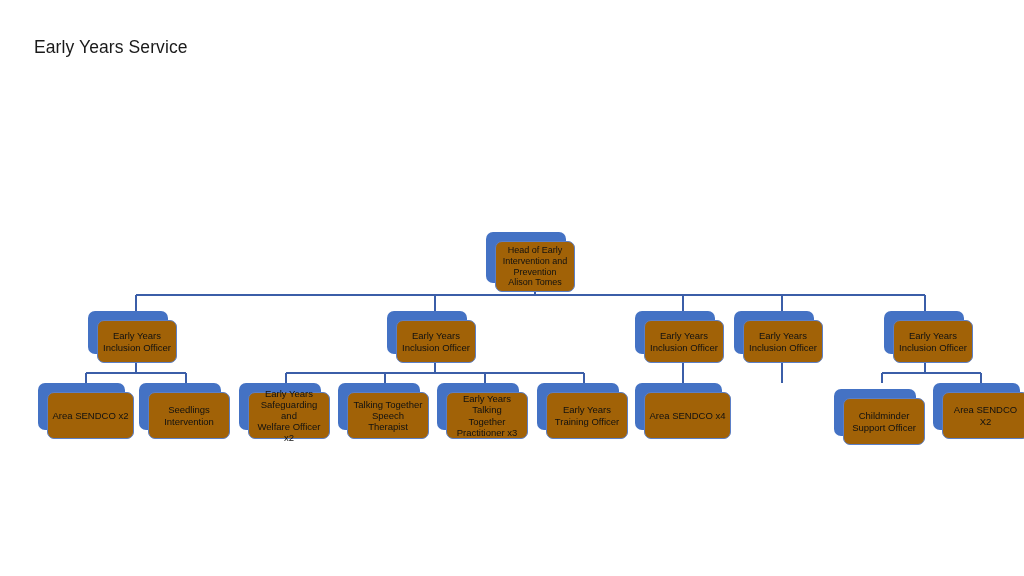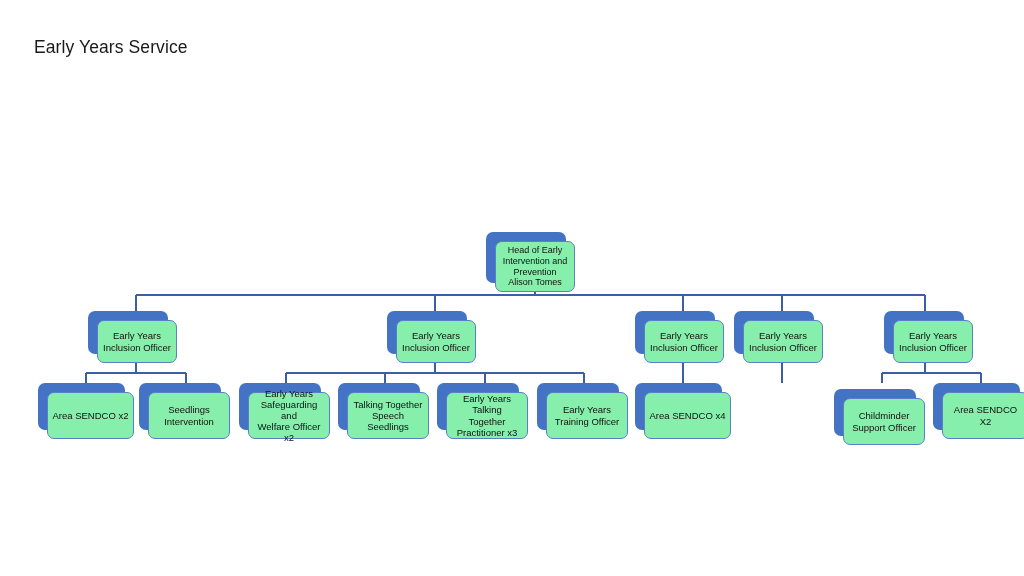--- a/index.html
+++ b/index.html
@@ -57,21 +57,21 @@
     background: #4472c4;
     border-radius: 7px;
   }
   .node-card {
     position: absolute;
     left: 9px;
     top: 9px;
     width: 100%;
     height: 100%;
     box-sizing: border-box;
-    background: #86efac;
+    background: #a16207;
     border: 1px solid #5b7fc7;
     border-radius: 7px;
     display: flex;
     align-items: center;
     justify-content: center;
     text-align: center;
     padding: 2px 4px;
     color: #111111;
     line-height: 1.18;
   }
@@ -198,21 +198,21 @@
       <span class="node-label">Early Years
 Safeguarding and
 Welfare Officer x2</span>
     </div>
   </div>
 
   <div class="node leaf" style="left:338px; top:383px; width:82px; height:47px;">
     <div class="node-shadow"></div>
     <div class="node-card">
       <span class="node-label">Talking Together
-Speech Seedlings</span>
+Speech Therapist</span>
     </div>
   </div>
 
   <div class="node leaf" style="left:437px; top:383px; width:82px; height:47px;">
     <div class="node-shadow"></div>
     <div class="node-card">
       <span class="node-label">Early Years Talking
 Together
 Practitioner x3</span>
     </div>

